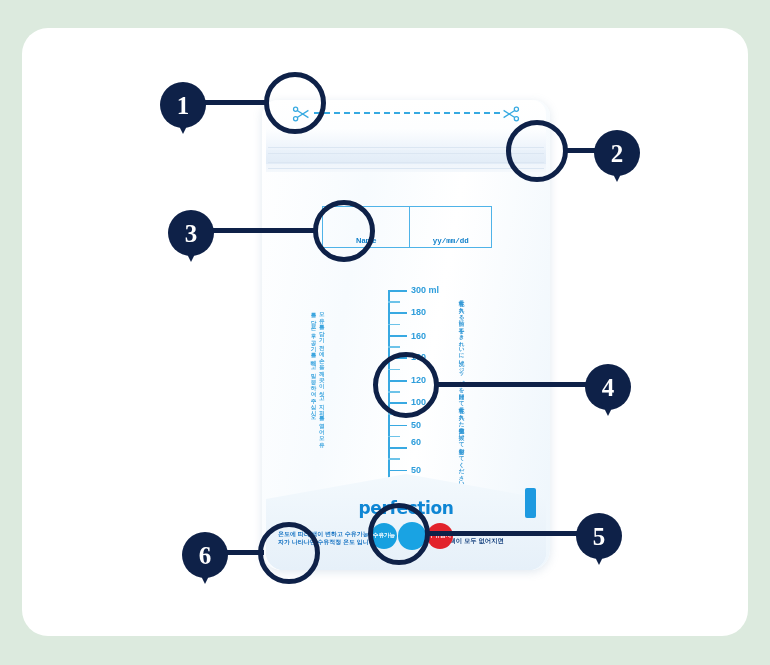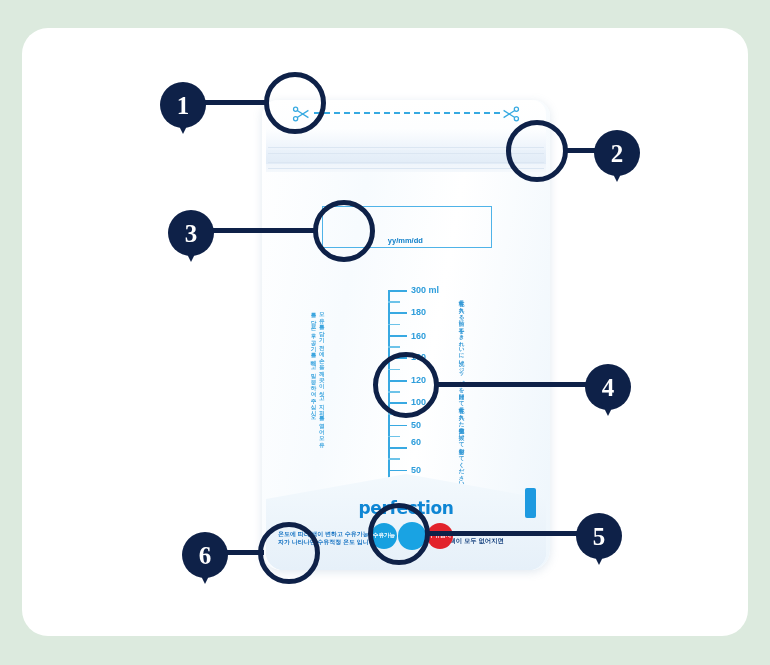--- a/index.html
+++ b/index.html
@@ -56,21 +56,21 @@
   }
 
   
   .label-table {
     position: absolute; left: 60px; top: 106px;
     width: 170px; height: 42px; display: flex;
     border: 1px solid #4fb3e8;
   }
   .lt-col { flex: 1; position: relative; border-right: 1px solid #4fb3e8; }
   .lt-col:last-child { border-right: none; }
-  .lt-col.c1 { flex: 1.05; } .lt-col.c2 { flex: .98; } .lt-col.c3 { flex: .95; }
+  .lt-col.c1 { flex: 1.05; } .lt-col.c2 { flex: .98; font-family: Liberation Mono, monospace; } .lt-col.c3 { flex: .95; }
   .lt-head {
     position: absolute; left: 0; bottom: 2px; width: 100%;
     text-align: center; font-size: 7.5px; font-weight: 700; color: #0f7fc9;
   }
 
   
   .scale { position: absolute; left: 126px; top: 190px; width: 2px; height: 202px; background:#38a9e2; }
   .tick { position: absolute; left: 0px; height: 1.5px; background: #6cc3e9; }
   .tick.major { width: 19px; background:#38a9e2; height:1.8px; }
   .tick.minor { width: 12px; }
@@ -181,20 +181,23 @@
           <circle cx="20" cy="4" r="2.6" fill="none" stroke="#36a9e1" stroke-width="1.6"></circle>
           <circle cx="20" cy="16" r="2.6" fill="none" stroke="#36a9e1" stroke-width="1.6"></circle>
           <line x1="18" y1="5.6" x2="4" y2="14.5" stroke="#36a9e1" stroke-width="1.6"></line>
           <line x1="18" y1="14.4" x2="4" y2="5.5" stroke="#36a9e1" stroke-width="1.6"></line>
         </svg>
       </div>
     </div>
 
 
     <div class="label-table">
+      <div class="lt-col c1">
+        <div class="lt-head">Name</div>
+      </div>
       <div class="lt-col c2">
         <div class="lt-head">yy/mm/dd</div>
       </div>
     </div>
 
     <div class="scale" id="scale">
         <div class="tick major" style="top: 0px;"></div>
         <div class="tick-label" style="top: 0px;">300 ml</div>
         <div class="tick minor" style="top: 11.2222px;"></div>
         <div class="tick major" style="top: 22.4444px;"></div>

